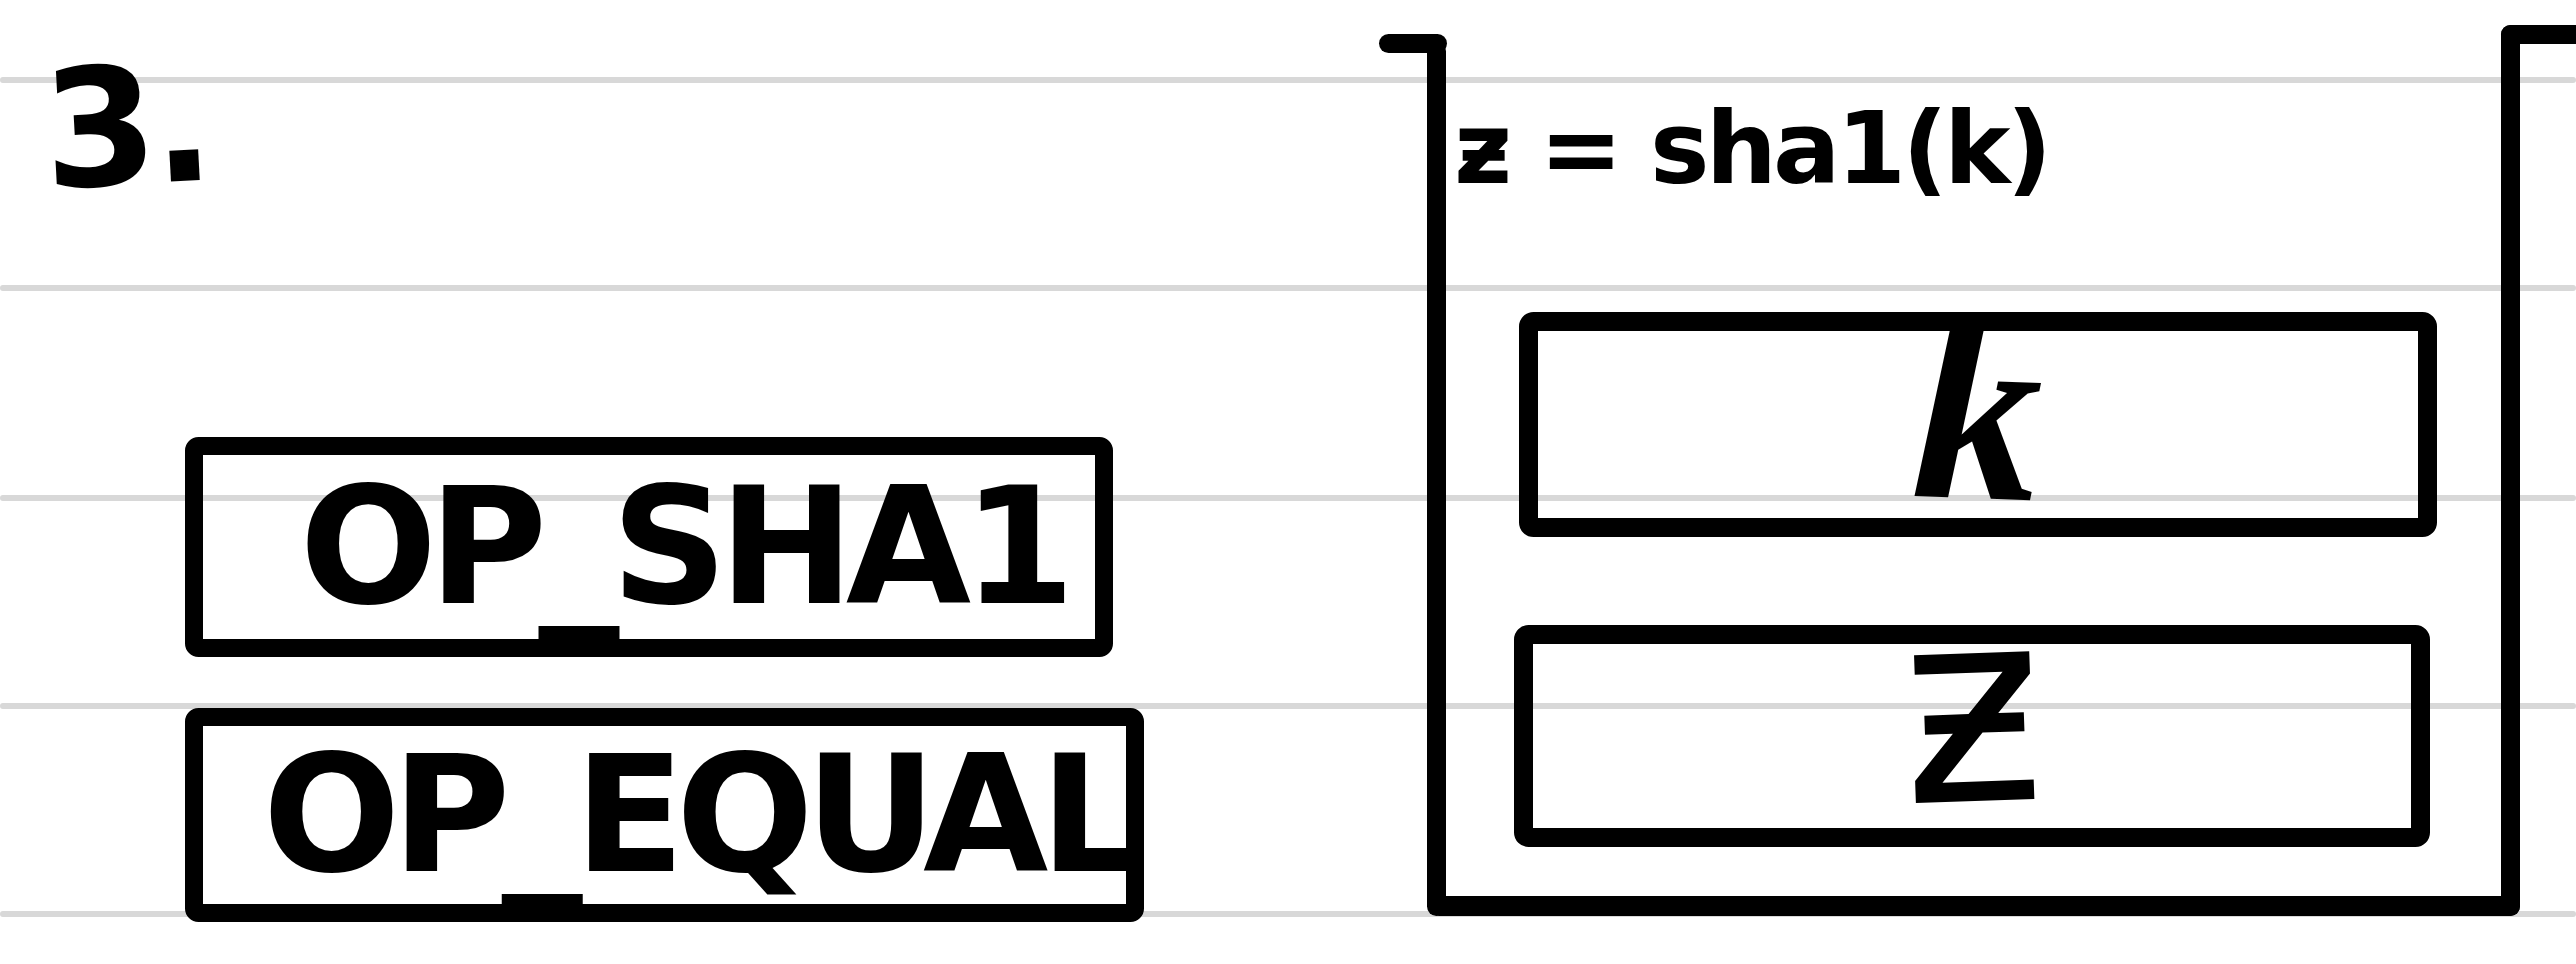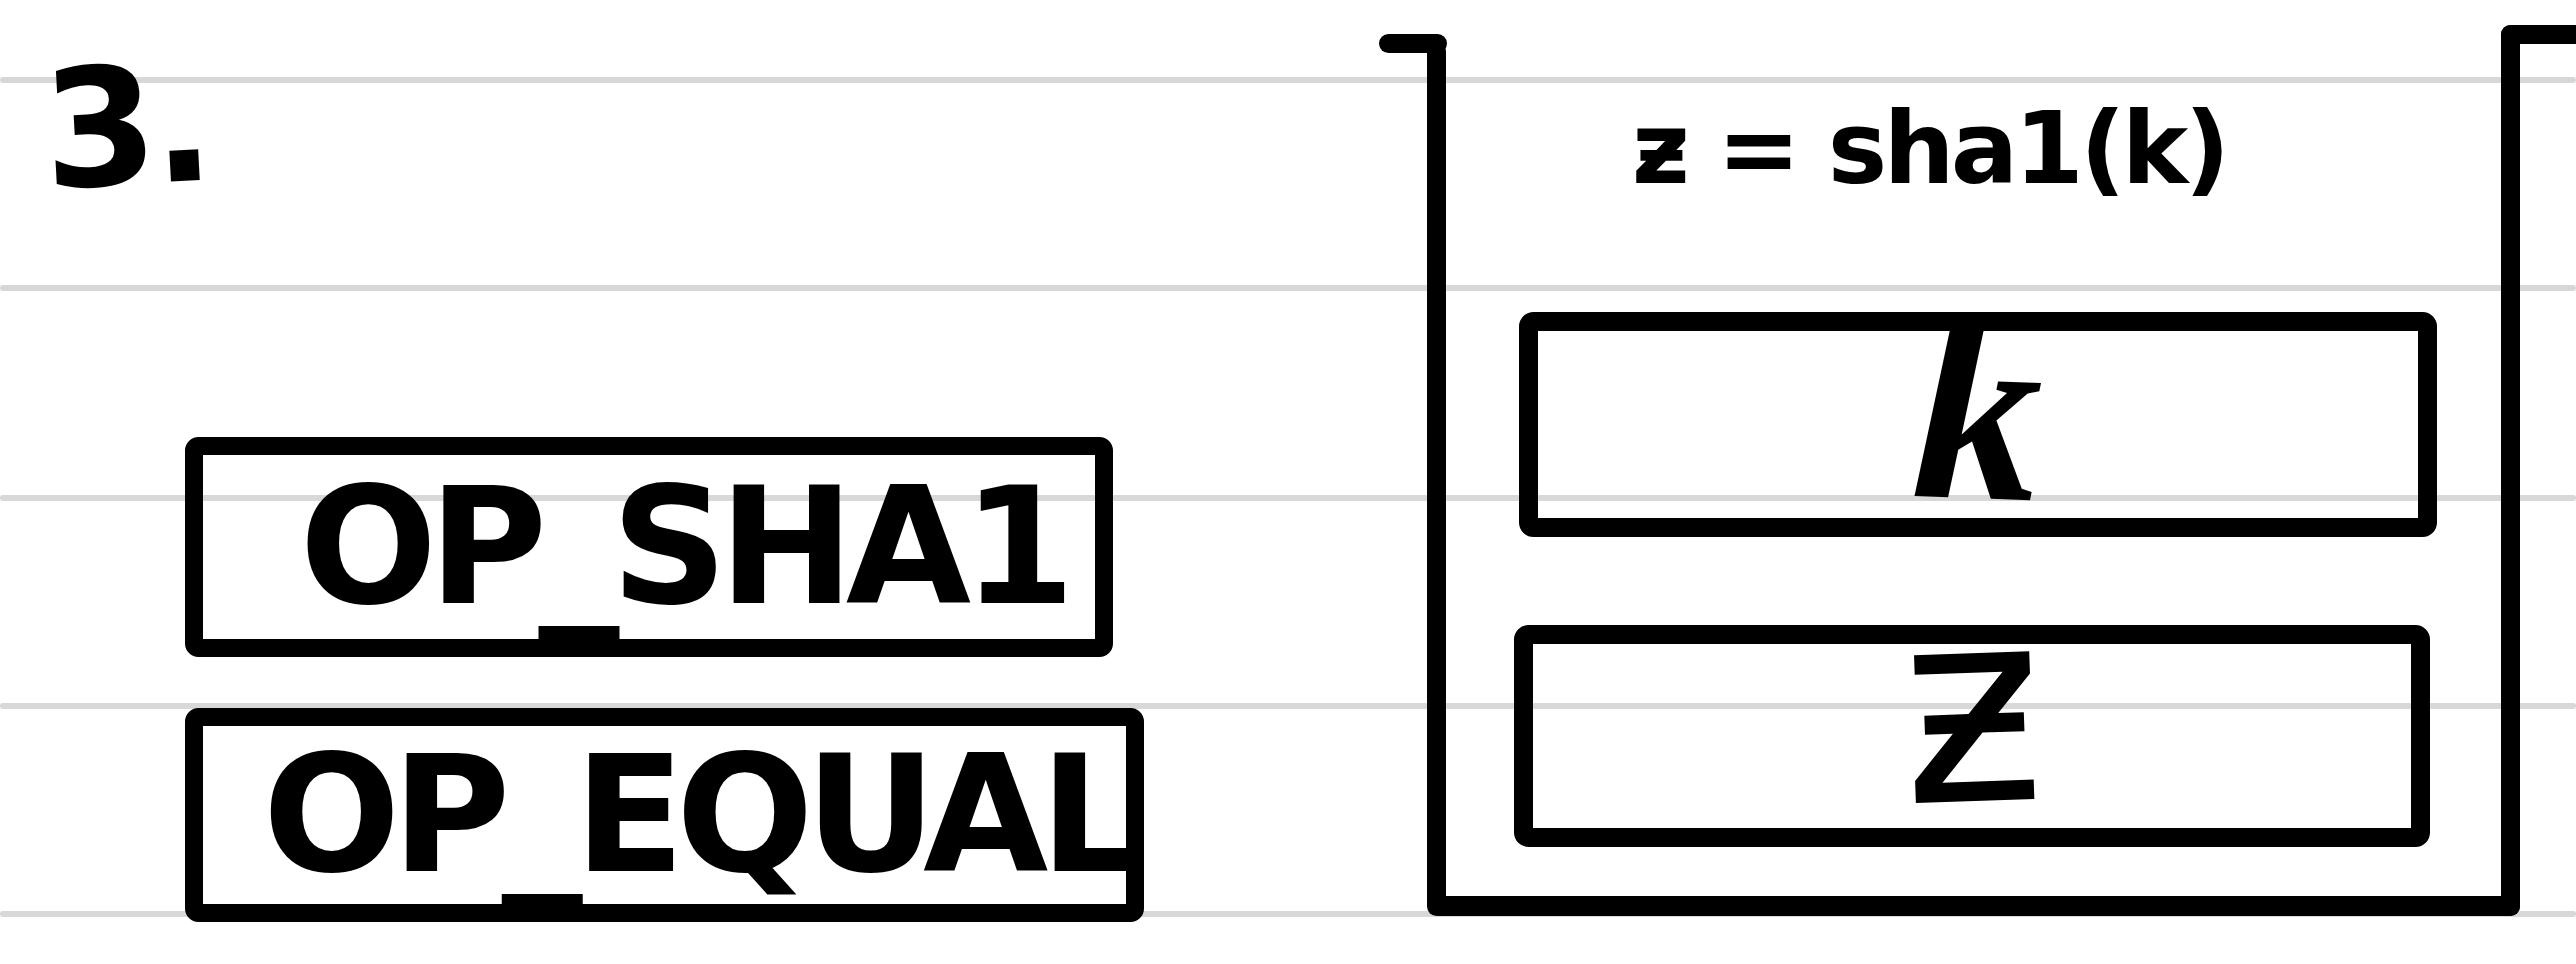--- a/index.html
+++ b/index.html
@@ -76,24 +76,23 @@
     z-index: 2;
   }
   .wall-left   { left: 1427px; top: 42px;  width: 19px;   height: 874px; }
   .flare-left  { left: 1379px; top: 34px;  width: 68px;   height: 19px; }
   .wall-bottom { left: 1429px; top: 896px; width: 1091px; height: 20px; }
   .wall-right  { left: 2501px; top: 25px;  width: 19px;   height: 891px; }
   .flare-right { left: 2501px; top: 25px;  width: 75px;   height: 19px; border-top-right-radius: 0; border-bottom-right-radius: 0; }
 
   .stack-annotation {
     position: absolute;
-    left: 1403px;
+    left: 1454px;
     top: 89px;
     width: 1052px;
-    text-align: center;
     font-size: 100px;
     font-weight: bold;
     letter-spacing: -3.9px;
     line-height: 1.2;
     white-space: nowrap;
     z-index: 2;
   }
 
   .stack-cell {
     position: absolute;

